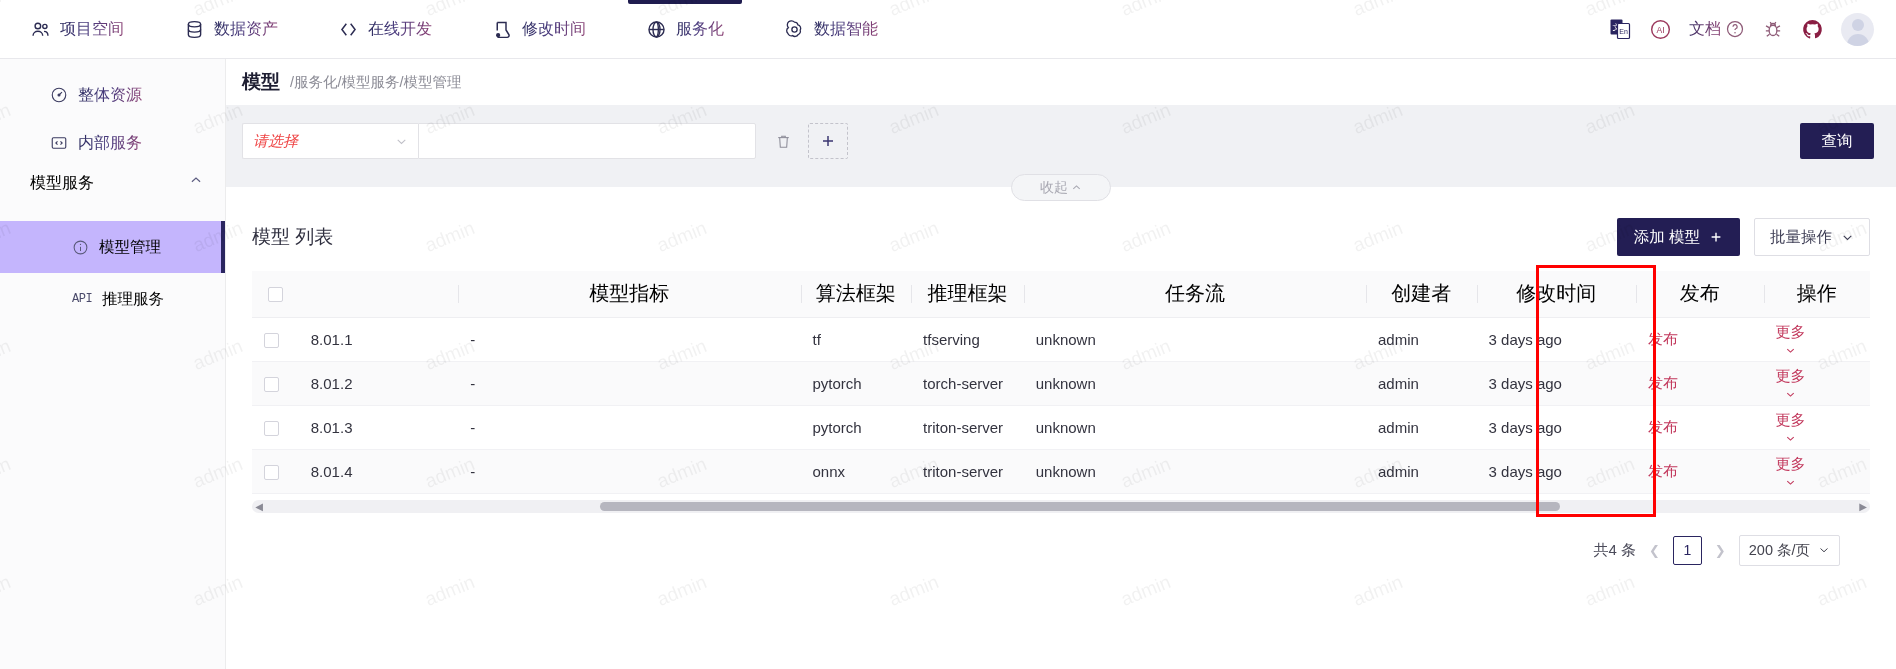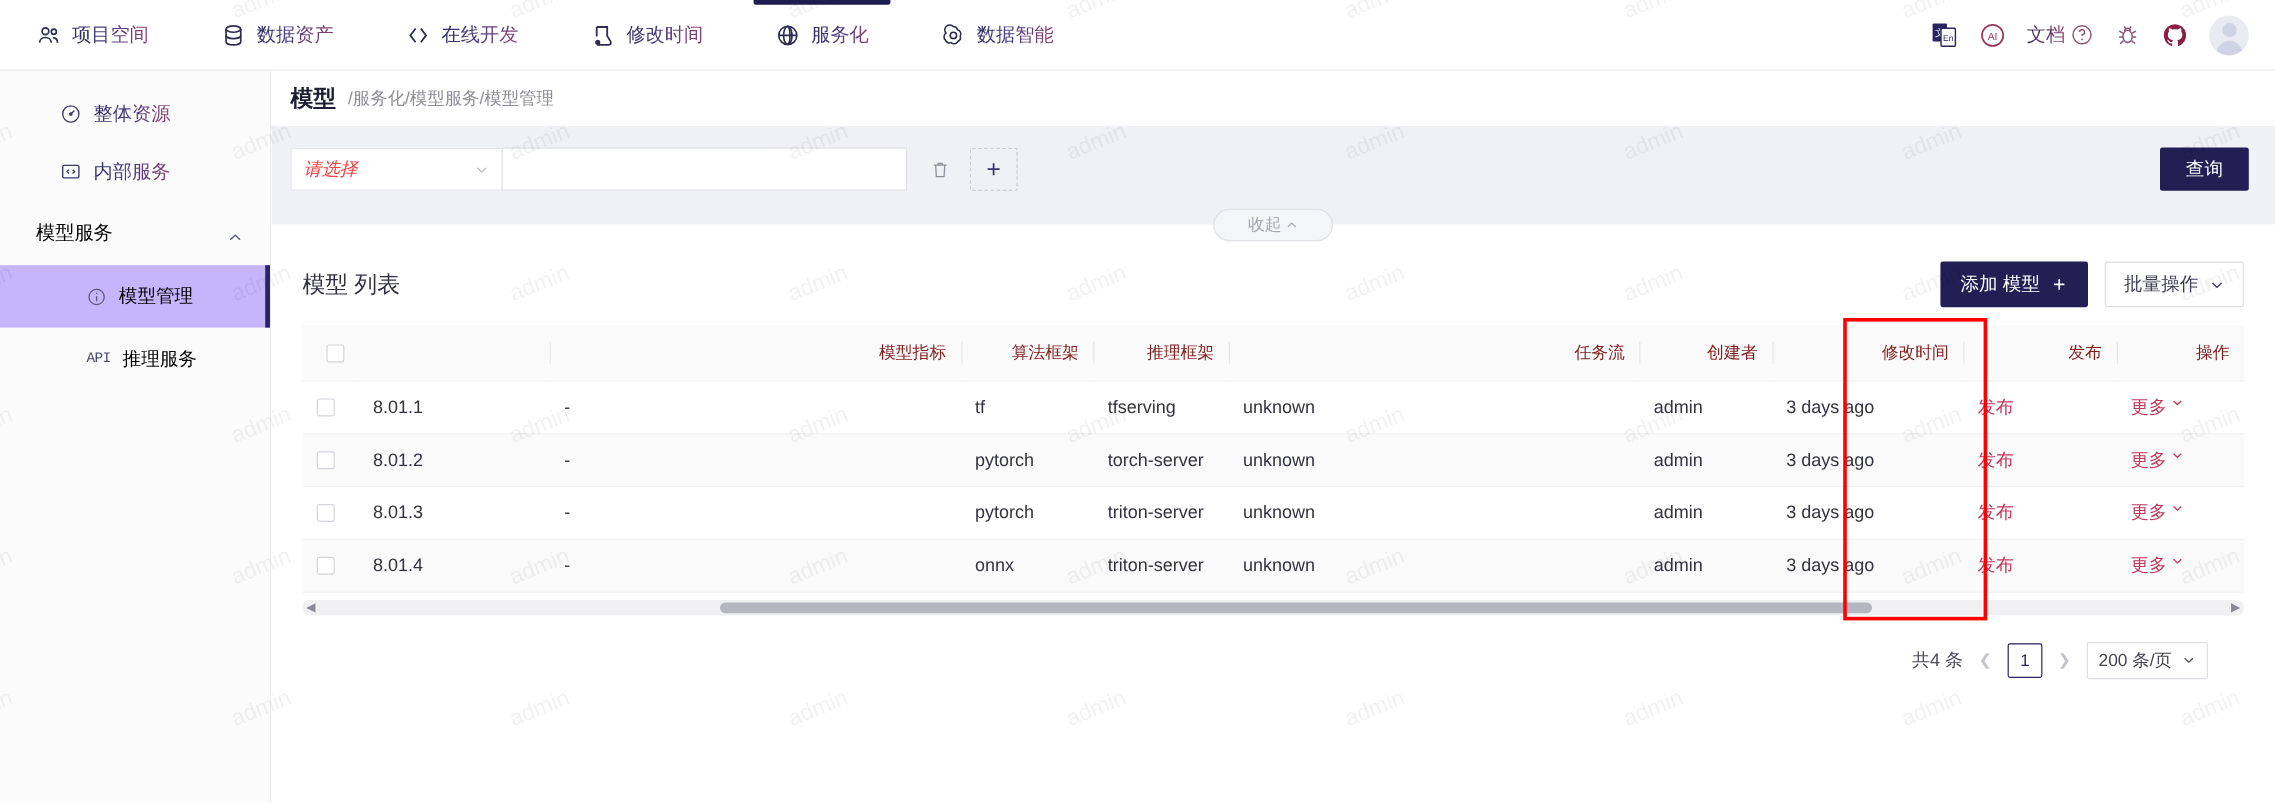--- a/index.html
+++ b/index.html
@@ -80,21 +80,21 @@
   }
   .side-item .side-label {
     font-size: 16px;
     background: linear-gradient(100deg, #2b2b5e 0%, #4b3c7f 50%, #8d3f72 100%);
     -webkit-background-clip: text; background-clip: text;
     -webkit-text-fill-color: transparent; color: #3a3a66;
     white-space: nowrap;
   }
   .side-ico { width: 18px; height: 18px; flex: none; color: #3b3b60; }
   .side-group {
-    display: flex; align-items: flex-end; height: 48px; padding: 0 22px 16px 30px;
+    display: flex; align-items: flex-start; height: 48px; padding: 0 22px 16px 30px;
     cursor: pointer; margin-top: 6px;
   }
   .side-group .side-label { font-size: 16px; }
   .chev { margin-left: auto; width: 14px; height: 14px; color: #5c5c80; }
   .side-sub {
     display: flex; align-items: center; height: 52px; padding-left: 72px; gap: 10px;
     cursor: pointer; position: relative;
   }
   .side-sub.active { background: #c4b5fd; }
   .side-sub.active::after {
@@ -173,38 +173,38 @@
   .batch-btn {
     height: 38px; padding: 0 15px; background: #fff; color: #3e3e55;
     border: 1px solid #dedee4; border-radius: 2px; font-size: 15.5px;
     cursor: pointer; font-family: inherit; display: flex; align-items: center; gap: 9px;
   }
 
   
   .tbl-wrap { margin-top: 12px; position: relative; }
   table.tbl { width: 100%; border-collapse: collapse; table-layout: fixed; }
   table.tbl th {
-    background: #fafafb; font-weight: normal; font-size: 14px; color: #7f1d1d;
-    text-align: right; height: 46px; padding: 0 12px; border-bottom: 1px solid #eeeef1;
+    background: #fafafb; font-weight: normal; font-size: 20px; color: #000000;
+    text-align: center; height: 46px; padding: 0 12px; border-bottom: 1px solid #eeeef1;
     position: relative; white-space: nowrap;
   }
   table.tbl th .divline {
     position: absolute; left: 0; top: 14px; bottom: 14px; width: 1px; background: #e6e6ea;
   }
   table.tbl td {
     height: 44px; padding: 0 12px; font-size: 15px; color: #33333f;
     border-bottom: 1px solid #f1f1f4; white-space: nowrap;
   }
   table.tbl tbody tr:nth-child(even) { background: #fafafb; }
   .chk {
     width: 15px; height: 15px; border: 1px solid #d4d4dc; border-radius: 2px;
     background: #fff; display: inline-block; cursor: pointer; vertical-align: middle;
   }
   .pub-link { color: #c2385c; cursor: pointer; }
-  .more-link { color: #c2385c; cursor: pointer; display:inline-flex; gap:3px; }
+  .more-link { color: #c2385c; cursor: pointer; display:inline-flex; align-items:center; gap:3px;flex-direction:column; }
   .mini-chev { width: 11px; height: 11px; }
 
   
   .anno-box {
     position: absolute; border: 3px solid #ff0000; pointer-events: none; z-index: 9;
     left: 1284px; top: -6px; width: 120px; height: 252px;
   }
 
   
   .hscroll {

